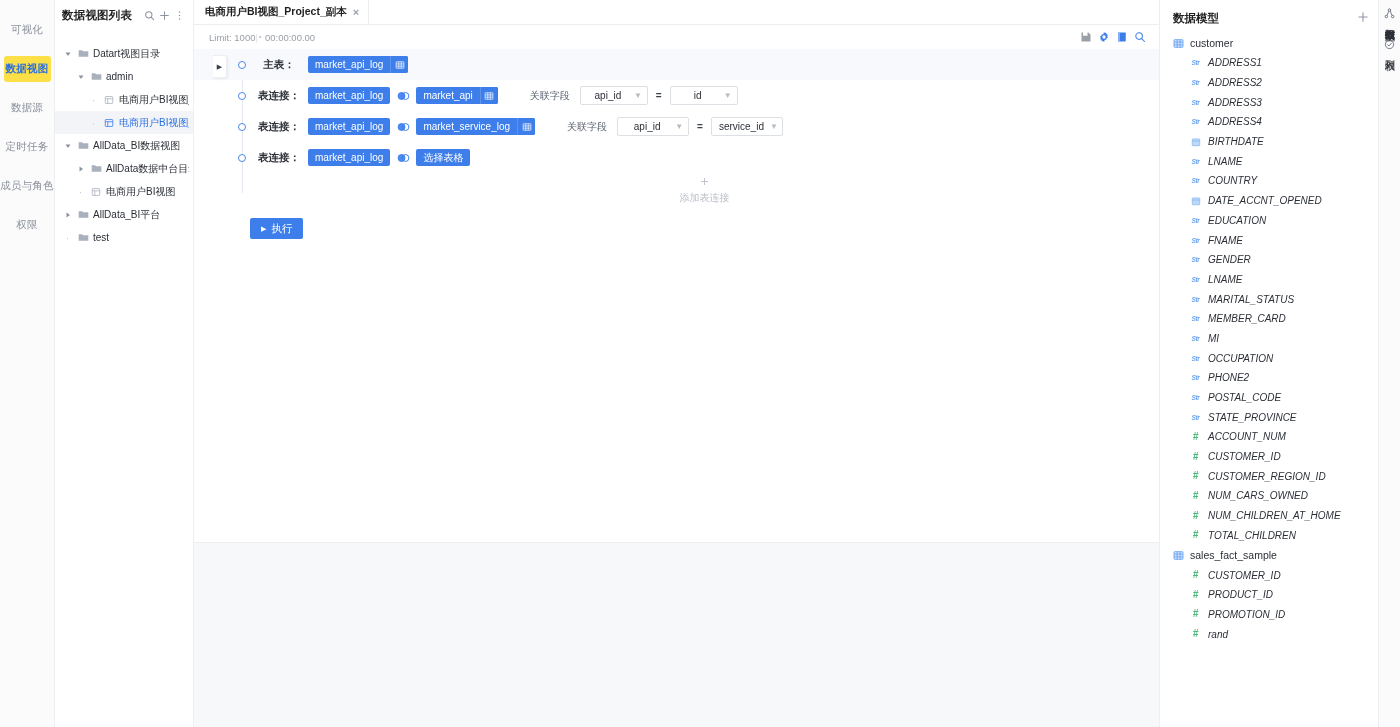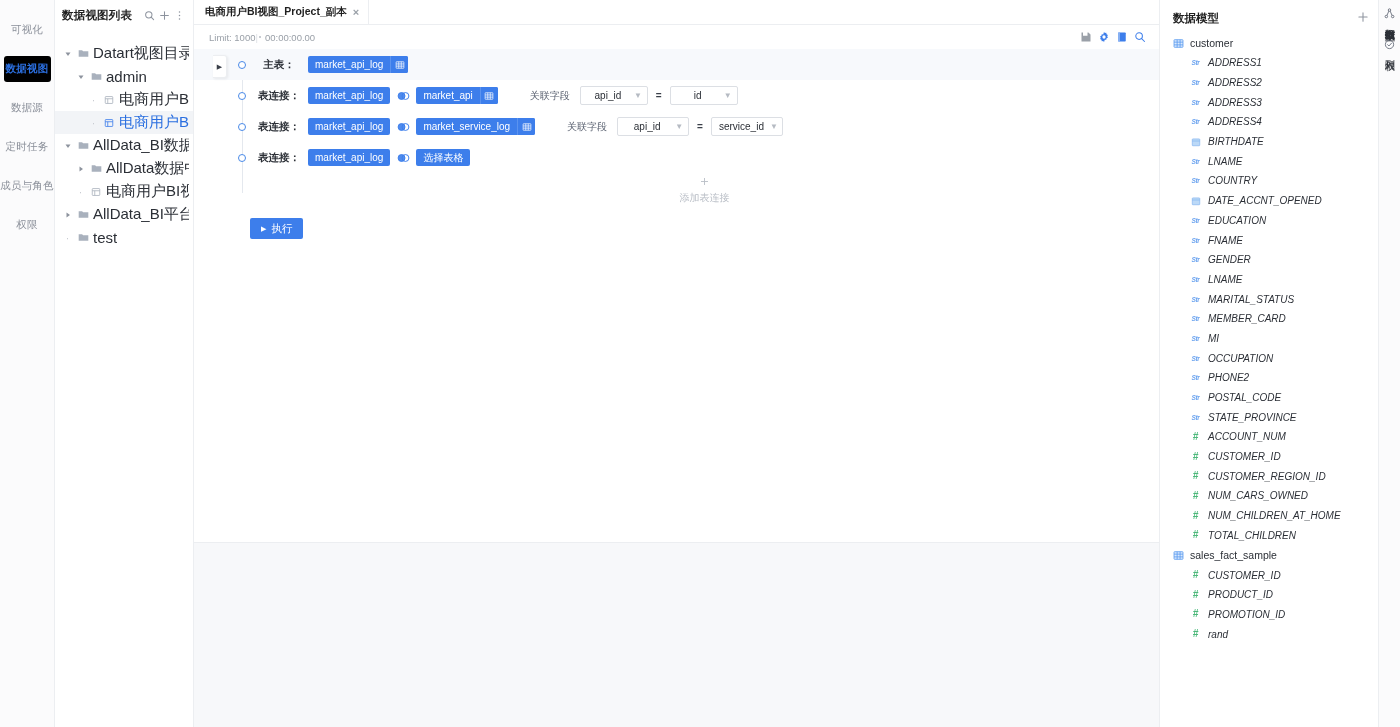--- a/index.html
+++ b/index.html
@@ -16,21 +16,21 @@
     background: #fbfbfc; border-right: 1px solid #eceef1;
     padding-top: 4px; display: flex; flex-direction: column; align-items: center;
   }
   .nav-item {
     width: 47px; height: 26px; margin-bottom: 0;
     display: flex; align-items: center; justify-content: center;
     font-size: 10.5px; color: #8a8f99; letter-spacing: .2px;
     border-radius: 3px; cursor: pointer; white-space: nowrap;
   }
   .nav-spacer { height: 13px; }
-  .nav-item.active { background: #000000; color: #2b6fe0; font-weight: 600; }
+  .nav-item.active { background: #fde047; color: #2b6fe0; font-weight: 600; }
 
   
   .list-panel {
     width: 139px; flex: 0 0 139px; height: 727px;
     background: #fff; border-right: 1px solid #eceef1;
     display: flex; flex-direction: column;
   }
   .list-head {
     height: 30px; display: flex; align-items: center;
     padding: 0 6px 0 7px; gap: 0;
@@ -43,21 +43,21 @@
   .head-ic svg { display: block; }
   .tree { padding-top: 12px; font-size: 10.5px; }
   .tree-row {
     height: 23px; display: flex; align-items: center; gap: 4px;
     padding-right: 4px; cursor: pointer; white-space: nowrap;
   }
   .tree-row.selected { background: #f2f4f7; }
   .caret { width: 11px; height: 11px; display: flex; align-items: center; justify-content: center; color: #8d939e; flex: 0 0 11px; }
   .caret.empty { visibility: visible; color: #c9ccd2; }
   .t-ic { width: 12px; height: 12px; display: flex; align-items: center; justify-content: center; flex: 0 0 12px; }
-  .t-label { color: #2b2f36; font-size: 15px; overflow: hidden; text-overflow: clip; }
+  .t-label { color: #2b2f36; font-size: 10px; overflow: hidden; text-overflow: clip; }
   .tree-row.selected .t-label { color: #2b6fe0; }
 
   
   .center { flex: 1 1 auto; height: 727px; display: flex; flex-direction: column; background: #fff; min-width: 0; }
   .tabbar { height: 25px; border-bottom: 1px solid #eceef1; display: flex; align-items: stretch; background: #fff; }
   .tab {
     display: flex; align-items: center; gap: 6px; padding: 0 9px 0 11px;
     font-size: 10.5px; font-weight: 700; color: #1f1f1f; cursor: pointer;
     border-right: 1px solid #eceef1;
   }

